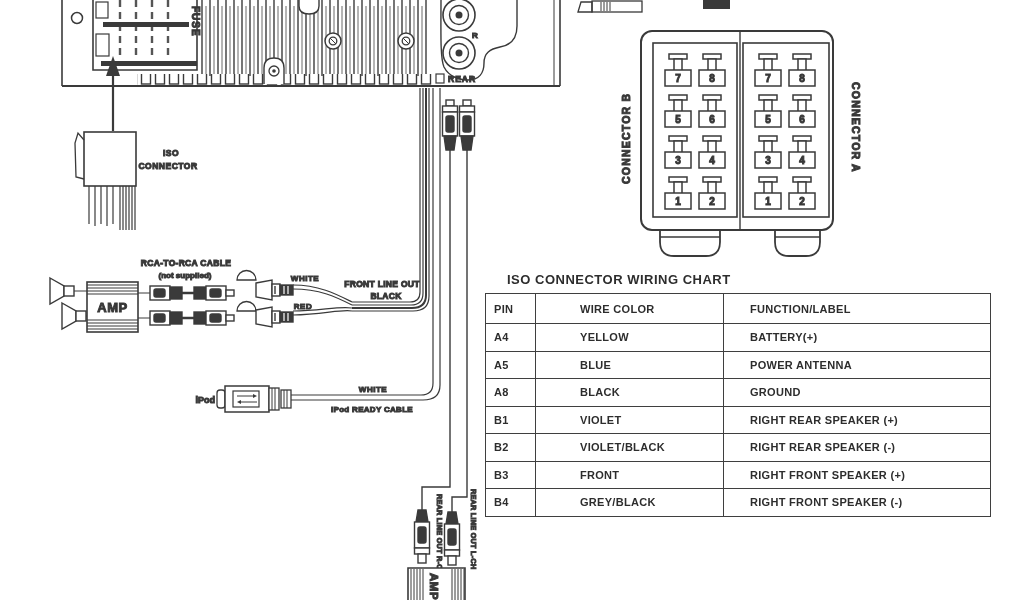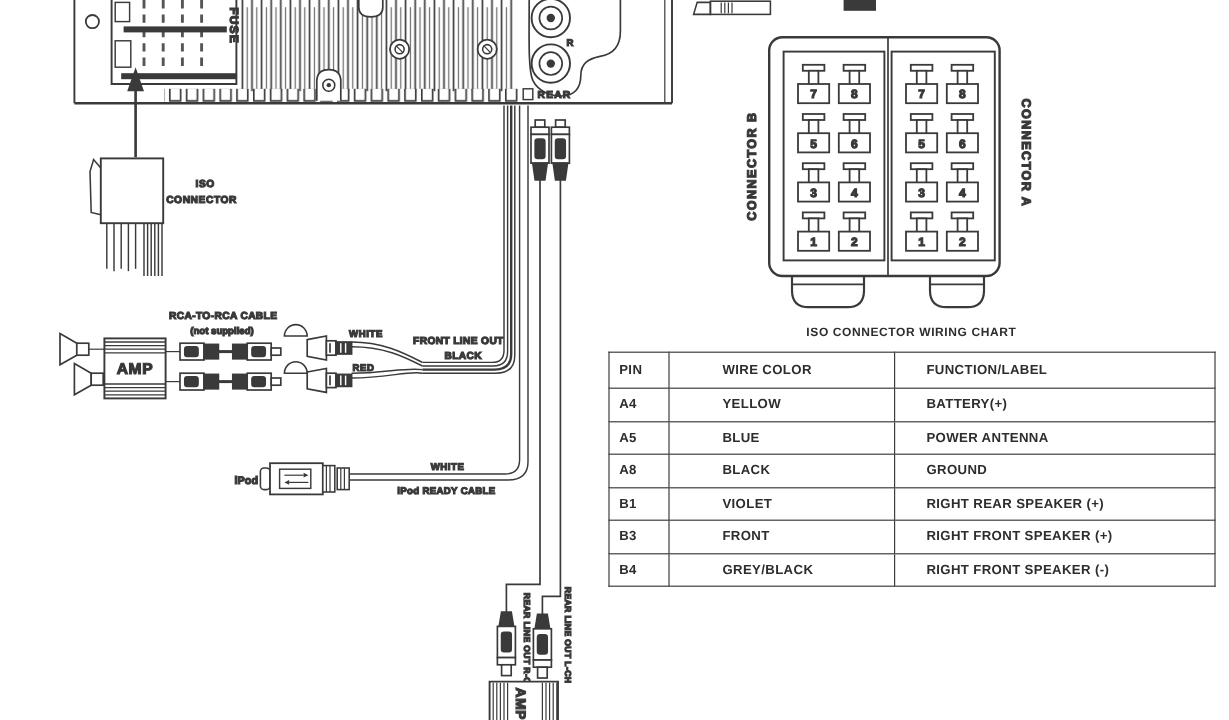--- a/index.html
+++ b/index.html
@@ -1,22 +1,22 @@
 <!DOCTYPE html>
 <html><head>
 <meta charset="utf-8">
 <style>
   html,body{margin:0;padding:0;background:#fff;}
   .stage{position:relative;width:1024px;height:600px;background:#fff;overflow:hidden;
          font-family:"Liberation Sans",sans-serif;color:#2d2d2d;}
   .stage svg{position:absolute;left:0;top:0;}
   svg text{fill:#333;font-family:"Liberation Sans",sans-serif;font-weight:bold;}
-  .chart-title{position:absolute;left:507px;top:272px;width:505px;text-align:center;
-               font-size:10px;font-weight:bold;letter-spacing:.5px;color:#2d2d2d;}
-  table.wiring{position:absolute;left:507px;top:293px;width:505px;border-collapse:collapse;
+  .chart-title{position:absolute;left:507px;top:272px;width:505px;
+               font-size:13px;font-weight:bold;letter-spacing:.5px;color:#2d2d2d;}
+  table.wiring{position:absolute;left:485px;top:293px;width:505px;border-collapse:collapse;
                table-layout:fixed;font-size:11px;font-weight:bold;color:#2d2d2d;}
   table.wiring th,table.wiring td{border:1.5px solid #3f3f3f;text-align:left;
                letter-spacing:.3px;overflow:hidden;white-space:nowrap;}
   table.wiring th{height:27px;}
   table.wiring td{height:24.5px;}
   .c1{width:50px;padding-left:8px;}
   .c2{width:188px;padding-left:44px;}
   .c3{width:267px;padding-left:26px;}
 </style>
 </head>
@@ -389,20 +389,25 @@
           <td class="c1">A8</td>
           <td class="c2">BLACK</td>
           <td class="c3">GROUND</td>
         </tr>
     <tr>
           <td class="c1">B1</td>
           <td class="c2">VIOLET</td>
           <td class="c3">RIGHT REAR SPEAKER (+)</td>
         </tr>
     <tr>
+          <td class="c1">B2</td>
+          <td class="c2">VIOLET/BLACK</td>
+          <td class="c3">RIGHT REAR SPEAKER (-)</td>
+        </tr>
+    <tr>
           <td class="c1">B3</td>
           <td class="c2">FRONT</td>
           <td class="c3">RIGHT FRONT SPEAKER (+)</td>
         </tr>
     <tr>
           <td class="c1">B4</td>
           <td class="c2">GREY/BLACK</td>
           <td class="c3">RIGHT FRONT SPEAKER (-)</td>
         </tr>
   </tbody>

